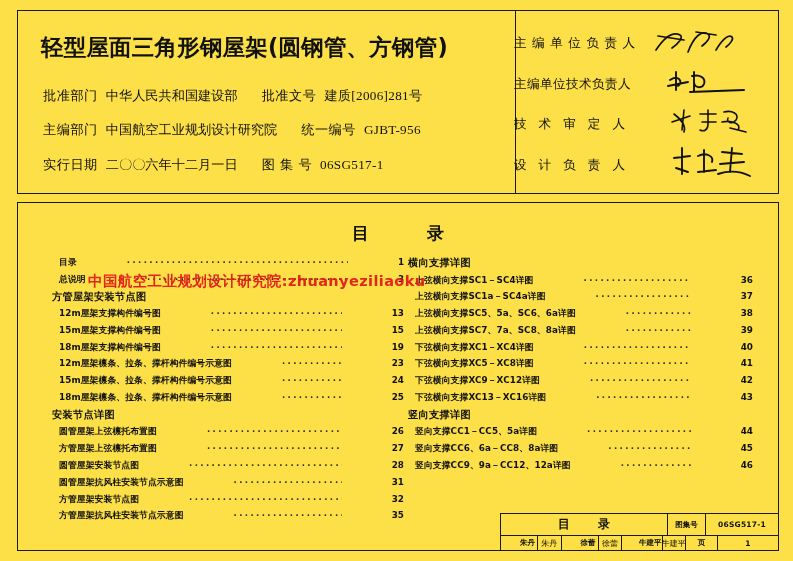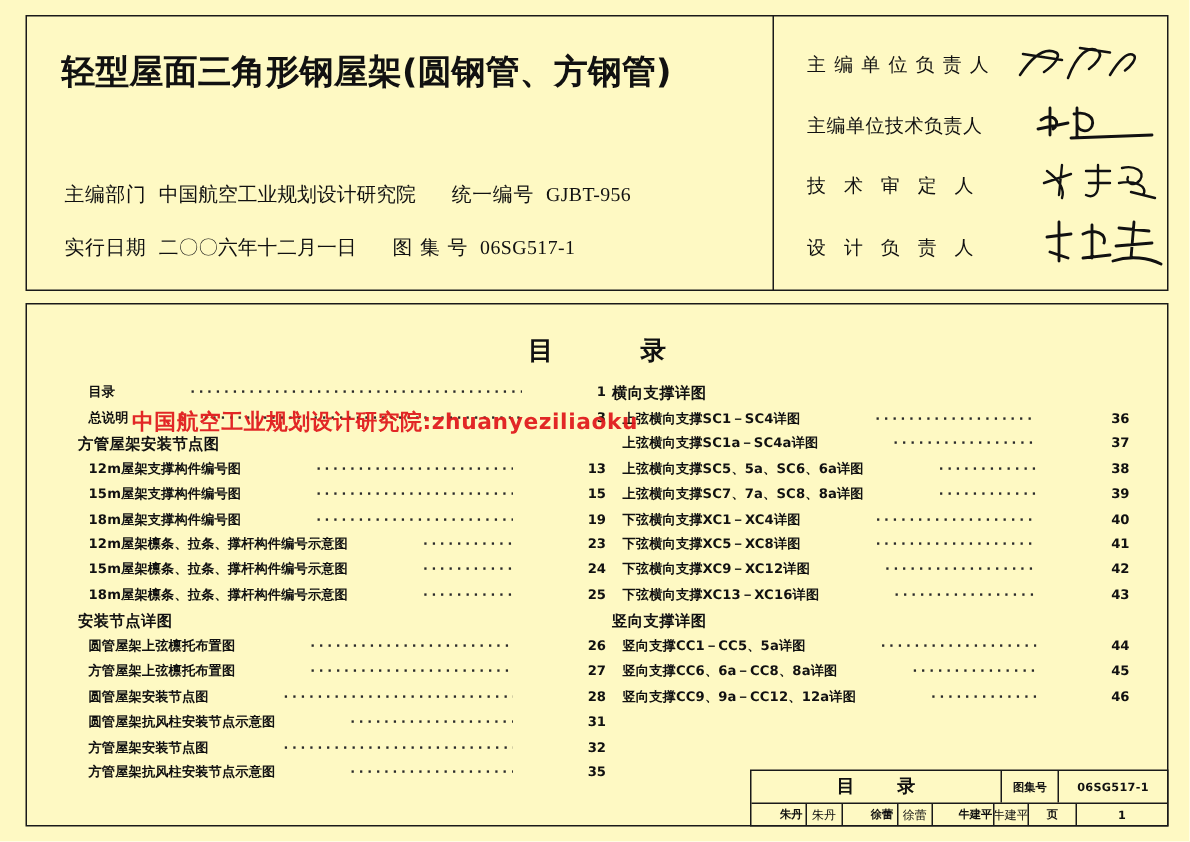--- a/index.html
+++ b/index.html
@@ -14,21 +14,21 @@
     color: #111;
     overflow: hidden;
     position: relative;
   }
 
   .page {
     position: absolute;
     left: 0; top: 0;
     width: 793px;
     height: 561px;
-    background: #fef9c3;
+    background: #fde047;
   }
 
   
   .frame-top {
     position: absolute;
     left: 17px;
     top: 10px;
     width: 762px;
     height: 184px;
     border: 1.4px solid #1a1a1a;
@@ -86,21 +86,21 @@
 
   .meta-r1 { top: 77px; }
   .meta-r2 { top: 111px; }
   .meta-r3 { top: 146px; }
 
   .mono-v { font-family: "Liberation Serif", serif; letter-spacing: 0.3px; }
 
   
   .hdr-right {
     position: absolute;
-    left: 524px;
+    left: 500px;
     top: 10px;
     width: 263px;
     height: 156px;
   }
   .sig-row {
     position: absolute;
     left: 14px;
     font-size: 12.6px;
     white-space: nowrap;
     font-family: "DejaVu Serif", "Liberation Serif", serif;
@@ -239,20 +239,23 @@
 
 <div class="page">
 
   <div class="frame-top"></div>
   <div class="frame-bottom"></div>
   <div class="header-divider"></div>
 
   <div class="hdr-left">
     <div class="doc-title">轻型屋面三角形钢屋架(圆钢管、方钢管)</div>
 
+    <div class="meta-row meta-r1">
+      <span class="lbl">批准部门</span><span class="val">中华人民共和国建设部</span><span class="lbl2">批准文号</span><span class="val2 mono-v">建质[2006]281号</span>
+    </div>
 
     <div class="meta-row meta-r2">
       <span class="lbl">主编部门</span><span class="val">中国航空工业规划设计研究院</span><span class="lbl2">统一编号</span><span class="val2 mono-v">GJBT-956</span>
     </div>
 
     <div class="meta-row meta-r3">
       <span class="lbl">实行日期</span><span class="val">二〇〇六年十二月一日</span><span class="lbl2">图 集 号</span><span class="val2 mono-v">06SG517-1</span>
     </div>
   </div>
 

